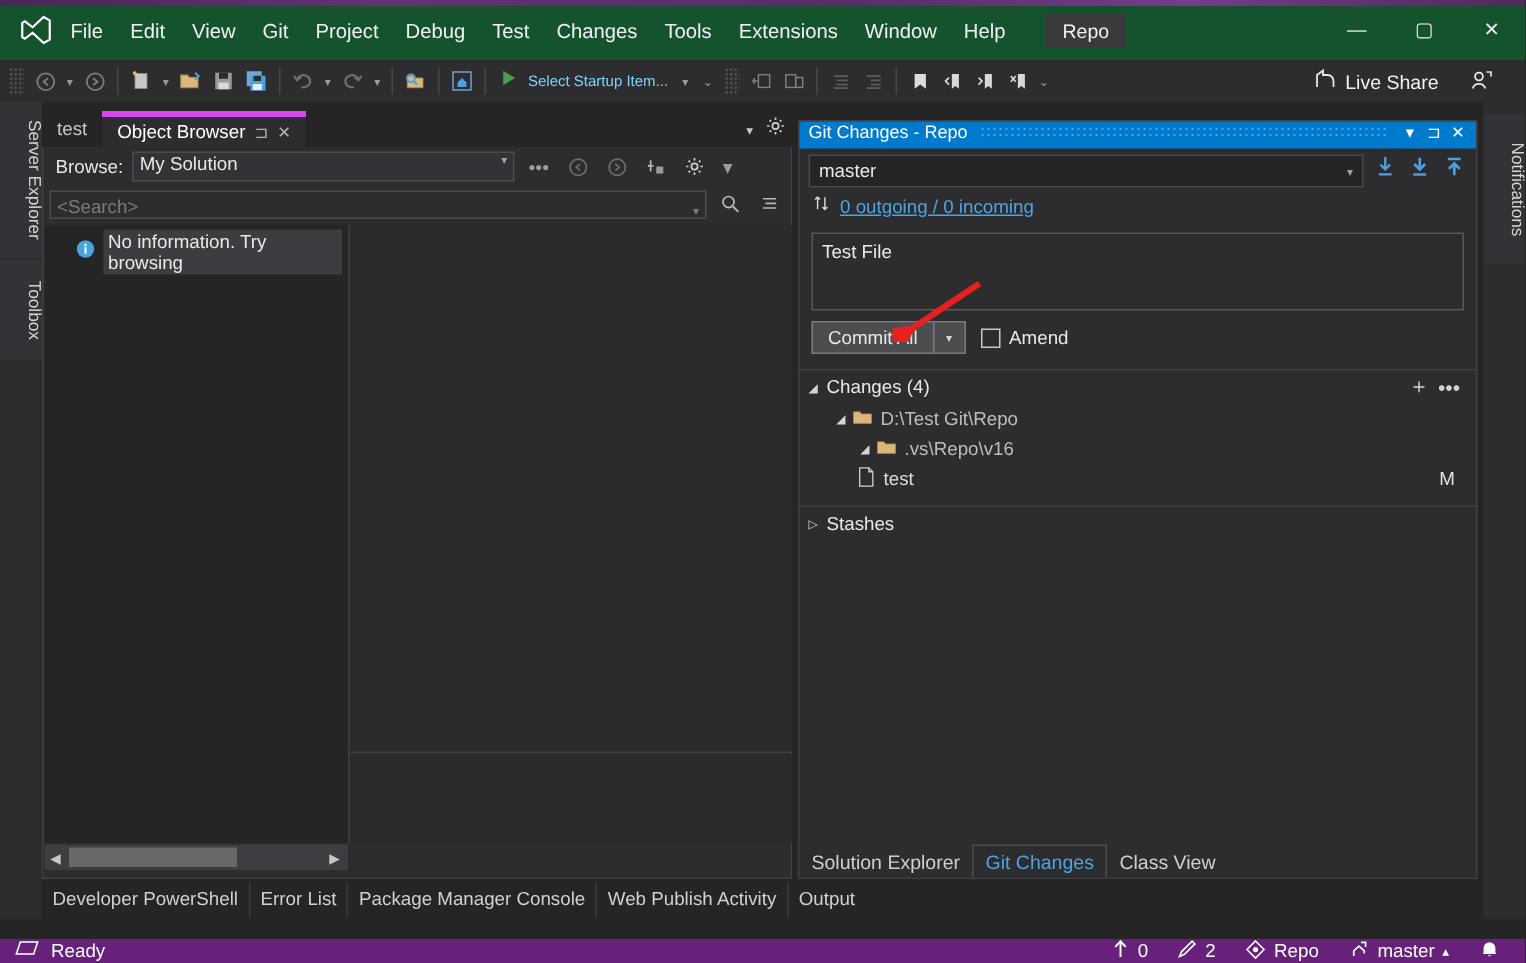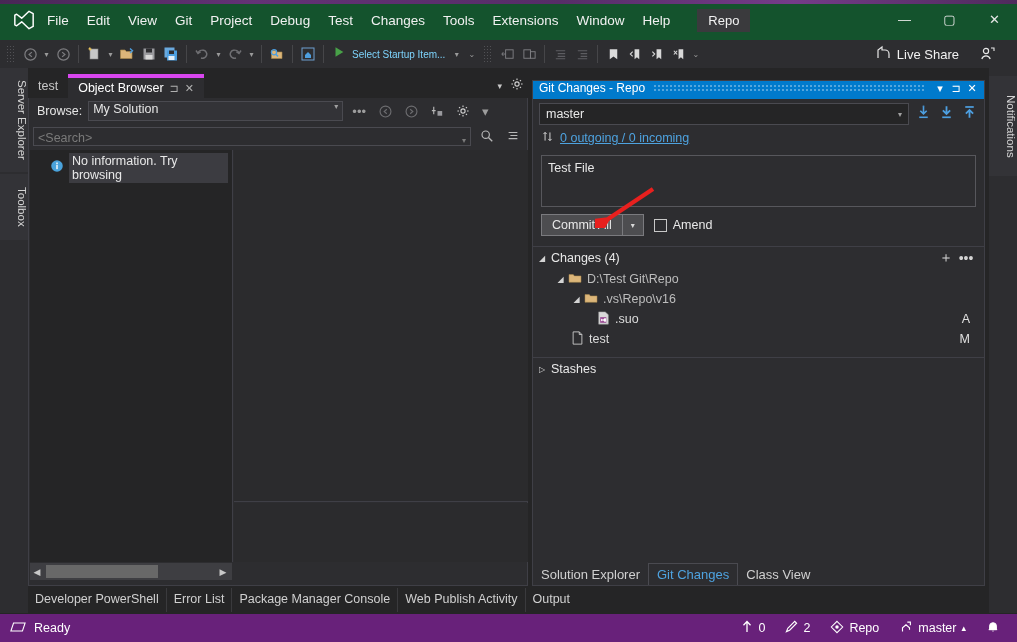--- a/index.html
+++ b/index.html
@@ -172,21 +172,21 @@
   .git-tabs { position: absolute; left: 0; bottom: 0; width: 451px; height: 24px; display: flex; align-items: flex-end;
               background: #2d2d30; }
   .gtab { font-size: 13px; color: #d0d0d0; padding: 4px 8px; height: 22px; display: flex; align-items: center; }
   .gtab.active { color: #4ea3e0; background: #2d2d30; border: 1px solid #4a4a50; border-bottom: none; text-align: center; }
 
   
   .arrow { position: absolute; left: 595px; top: 186px; pointer-events: none; }
 
   
   .statusbar {
-    position: absolute; left: 0; bottom: 0; width: 1017px; height: 28px;
+    position: absolute; left: 0; bottom: 0; width: 1017px; height: 16px;
     background: #68217a; display: flex; align-items: center;
   }
   .sb-left { display: flex; align-items: center; gap: 8px; padding-left: 10px; }
   .sb-left .txt { font-size: 12.5px; color: #ffffff; }
   .sb-right { margin-left: auto; display: flex; align-items: center; gap: 2px; padding-right: 8px; }
   .sb-item { display: flex; align-items: center; gap: 5px; padding: 3px 9px; font-size: 12.5px; color: #fff; }
 </style>
 </head>
 <body>
 
@@ -592,31 +592,20 @@
       <span class="tri">◢</span>
       <span style="margin:0 5px 0 2px">
         <svg width="14" height="12" viewBox="0 0 16 14">
           <path d="M1 12 V3 H6 L7.2 4.6 H15 V12 Z" fill="#dcb67a" stroke="#a8884c" stroke-width=".6"></path>
         </svg>
       </span>
       <span class="nm dim">.vs\Repo\v16</span>
       <span class="st"></span>
     </div>
 
-    <div class="trow" style="padding-left:64px;">
-      <span style="margin:0 5px 0 0">
-        <svg width="13" height="14" viewBox="0 0 14 16">
-          <path d="M1.5 1 H9 L12.5 4.2 V15 H1.5 Z" fill="#d8d8d8" stroke="#9a9a9a" stroke-width=".6"></path>
-          <rect x="3.2" y="7" width="7" height="6.5" fill="#9b4f96"></rect>
-          <path d="M8.6 8 L9.8 8.6 V12 L8.6 12.6 L6.4 10.6 L4.9 11.8 L4.3 11.5 V9.1 L4.9 8.8 L6.4 10 Z" fill="#fff"></path>
-        </svg>
-      </span>
-      <span class="nm">.suo</span>
-      <span class="st">A</span>
-    </div>
 
     <div class="trow" style="padding-left:38px;">
       <span style="margin:0 5px 0 0">
         <svg width="13" height="14" viewBox="0 0 14 16">
           <path d="M2 1 H9 L12 4 V15 H2 Z" fill="none" stroke="#cfcfcf" stroke-width="1"></path>
           <path d="M9 1 V4 H12" fill="none" stroke="#cfcfcf" stroke-width="1"></path>
         </svg>
       </span>
       <span class="nm">test</span>
       <span class="st">M</span>

